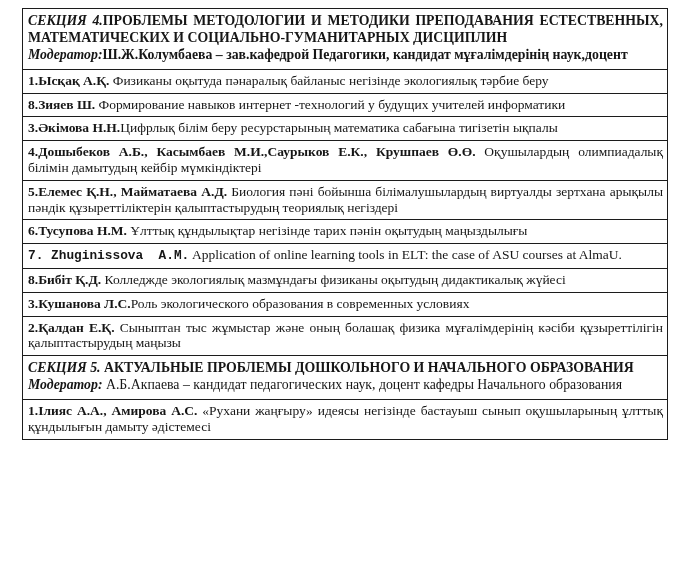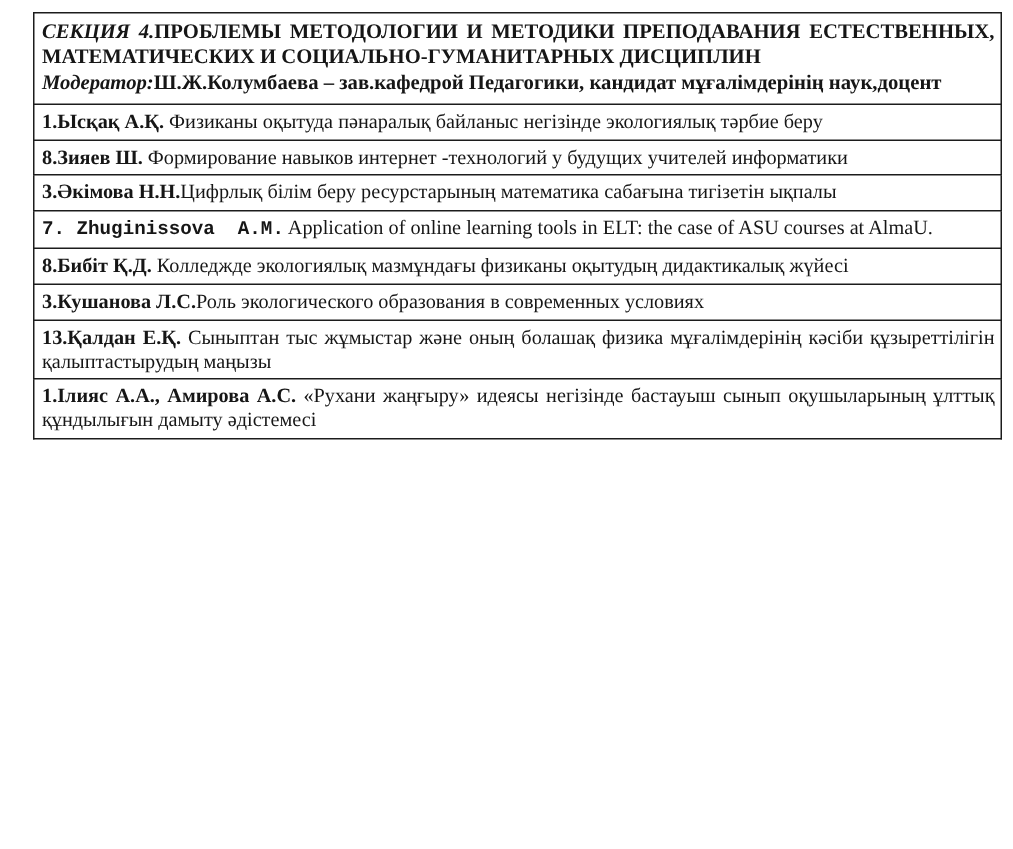--- a/index.html
+++ b/index.html
@@ -80,39 +80,64 @@
           <span class="authors">8.Зияев Ш.</span><span> Формирование навыков интернет -технологий у будущих учителей информатики</span>
         </td>
       </tr>
       <tr>
         <td class="cell">
           <span class="authors">3.Әкімова Н.Н.</span><span>Цифрлық білім беру ресурстарының математика сабағына тигізетін ықпалы</span>
         </td>
       </tr>
       <tr>
         <td class="cell">
+          <span class="authors">4.Дошыбеков А.Б., Касымбаев М.И.,Саурыков Е.К., Крушпаев Ө.Ө.</span><span> Оқушылардың олимпиадалық білімін дамытудың кейбір мүмкіндіктері</span>
+        </td>
+      </tr>
+      <tr>
+        <td class="cell">
+          <span class="authors">5.Елемес Қ.Н., Майматаева А.Д.</span><span> Биология пәні бойынша білімалушылардың виртуалды зертхана арықылы пәндік құзыреттіліктерін қалыптастырудың теориялық негіздері</span>
+        </td>
+      </tr>
+      <tr>
+        <td class="cell">
+          <span class="authors">6.Тусупова Н.М.</span><span> Ұлттық құндылықтар негізінде тарих пәнін оқытудың маңыздылығы</span>
+        </td>
+      </tr>
+      <tr>
+        <td class="cell">
           <span class="authors mono">7. Zhuginissova  A.M.</span><span> Application of online learning tools in ELT: the case of ASU courses at AlmaU.</span>
         </td>
       </tr>
       <tr>
         <td class="cell">
           <span class="authors">8.Бибіт Қ.Д.</span><span> Колледжде экологиялық мазмұндағы физиканы оқытудың дидактикалық жүйесі</span>
         </td>
       </tr>
       <tr>
         <td class="cell sp-sm">
           <span class="authors">3.Кушанова Л.С.</span><span>Роль экологического образования в современных условиях</span>
         </td>
       </tr>
       <tr>
         <td class="cell">
-          <span class="authors">13.Қалдан Е.Қ.</span><span> Сыныптан тыс жұмыстар және оның болашақ физика мұғалімдерінің кәсіби құзыреттілігін қалыптастырудың маңызы</span>
+          <span class="authors">2.Қалдан Е.Қ.</span><span> Сыныптан тыс жұмыстар және оның болашақ физика мұғалімдерінің кәсіби құзыреттілігін қалыптастырудың маңызы</span>
         </td>
       </tr>
 
+      <tr>
+        <td class="cell header-cell">
+          <p>
+            <span class="sec-prefix">СЕКЦИЯ 5.</span><span> АКТУАЛЬНЫЕ ПРОБЛЕМЫ ДОШКОЛЬНОГО И НАЧАЛЬНОГО ОБРАЗОВАНИЯ</span>
+          </p>
+          <p>
+            <span class="mod-label">Модератор:</span><span class="regular"> А.Б.Акпаева – кандидат педагогических наук, доцент кафедры Начального образования</span>
+          </p>
+        </td>
+      </tr>
 
       <tr>
         <td class="cell last-cell">
           <span class="authors">1.Ілияс А.А., Амирова А.С.</span><span> «Рухани жаңғыру» идеясы негізінде бастауыш сынып оқушыларының  ұлттық құндылығын дамыту әдістемесі</span>
         </td>
       </tr>
 
     </tbody>
   </table>
 </div>

